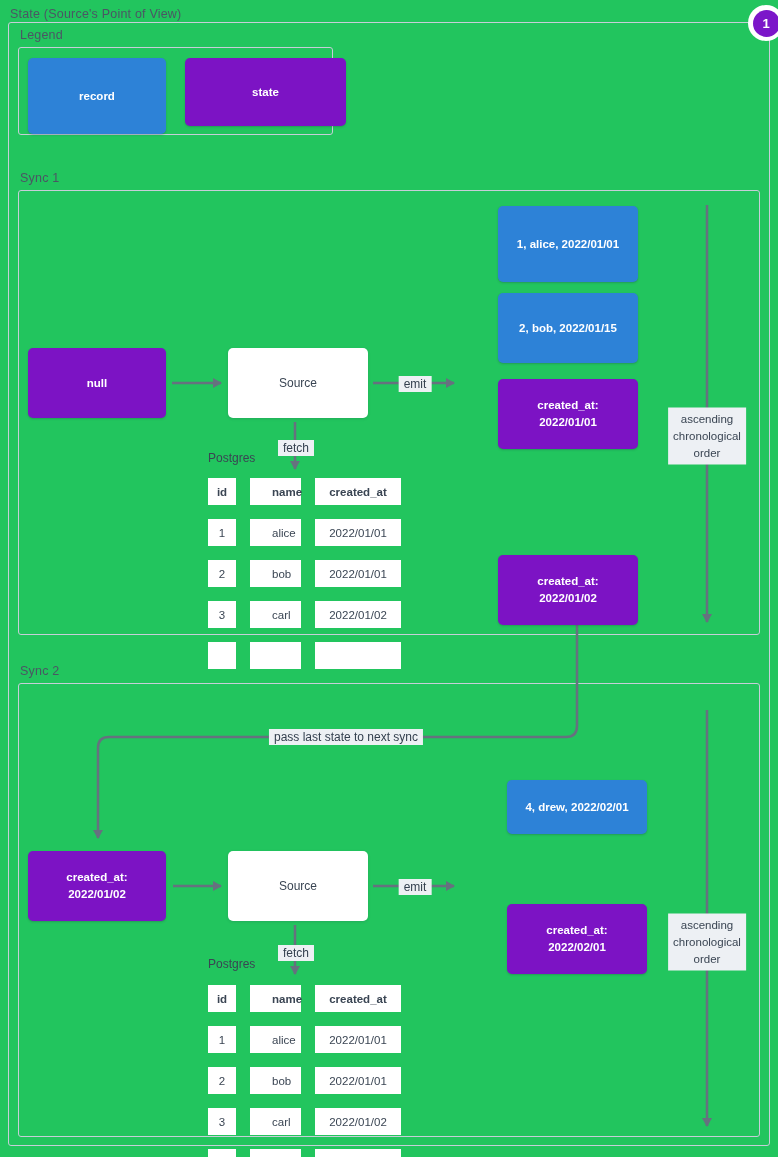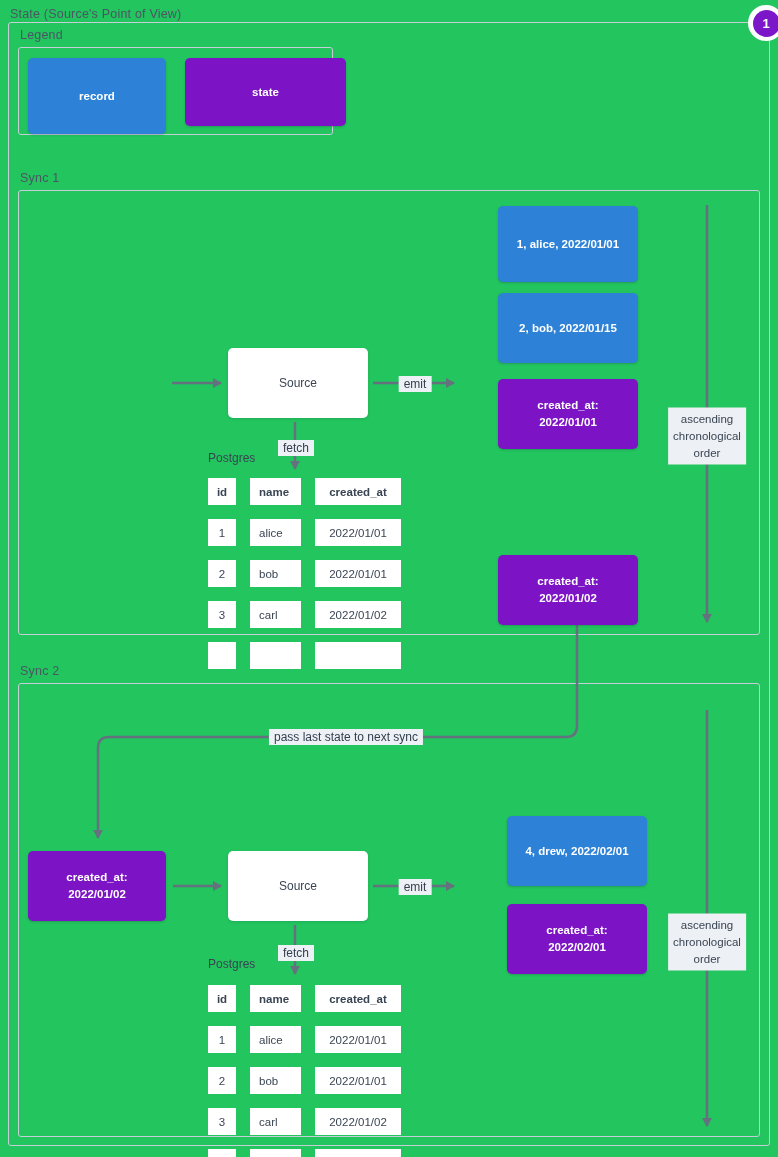--- a/index.html
+++ b/index.html
@@ -23,21 +23,21 @@
   .chip { position:absolute; transform:translate(-50%,-50%); background:#edf0f4; color:#333f4e;
           font-size:12px; padding:1px 5px; white-space:nowrap; }
   .note { position:absolute; transform:translate(-50%,-50%); background:#edf0f4; color:#3a4553;
           font-size:11.5px; line-height:17px; text-align:center; padding:3px 5px; white-space:nowrap;margin-top:36px; }
   .dlabel { position:absolute; color:#3a4553; font-size:12px; }
 
   .ptable { position:absolute; display:grid; grid-template-columns:28px 51px 86px; gap:14px; }
   .cell { background:#ffffff; height:27px; display:flex; align-items:center; justify-content:center;
           font-size:11.5px; color:#3a4553; }
   .cell.hd { font-weight:bold; }
-  .cell.nm { justify-content:flex-start; padding-left:9px; }
+  .cell.nm { justify-content:flex-start; padding-left:22px; }
 
   .badge { position:absolute; left:748px; top:5px; width:36px; height:36px; border-radius:50%;
            background:#ffffff; display:flex; align-items:center; justify-content:center; }
   .badge-inner { width:27px; height:27px; border-radius:50%; background:#7b16c9; color:#fff;
                  font-size:13px; font-weight:bold; display:flex; align-items:center; justify-content:center; }
 </style>
 </head>
 <body>
 
 <div class="canvas">
@@ -71,20 +71,23 @@
     </g>
   </svg>
 
   <div class="box record" style="left:28px;top:58px;width:138px;height:76px">
     <span>record</span>
   </div>
   <div class="box state" style="left:185px;top:58px;width:161px;height:68px">
     <span>state</span>
   </div>
 
+  <div class="box state" style="left:28px;top:348px;width:138px;height:70px">
+    <span>null</span>
+  </div>
   <div class="box plain" style="left:228px;top:348px;width:140px;height:70px">
     <span>Source</span>
   </div>
 
   <div class="chip" style="left:415px;top:384px">emit</div>
   <div class="chip" style="left:296px;top:448px">fetch</div>
   <div class="dlabel" style="left:208px;top:451px">Postgres</div>
 
   <div class="ptable" style="left:208px;top:478px">
     <div class="cell hd">id</div>
@@ -150,21 +153,21 @@
     <div class="cell nm">bob</div>
     <div class="cell">2022/01/01</div>
     <div class="cell">3</div>
     <div class="cell nm">carl</div>
     <div class="cell">2022/01/02</div>
     <div class="cell">4</div>
     <div class="cell nm">drew</div>
     <div class="cell">2022/02/01</div>
   </div>
 
-  <div class="box record" style="left:507px;top:816px;width:140px;height:70px">
+  <div class="box record" style="left:507px;top:780px;width:140px;height:54px">
     <span>4, drew, 2022/02/01</span>
   </div>
   <div class="box state" style="left:507px;top:904px;width:140px;height:70px">
     <span>created_at:</span>
     <span>2022/02/01</span>
   </div>
 
   <div class="note" style="left:707px;top:906px">
     <div>ascending</div>
     <div>chronological</div>

